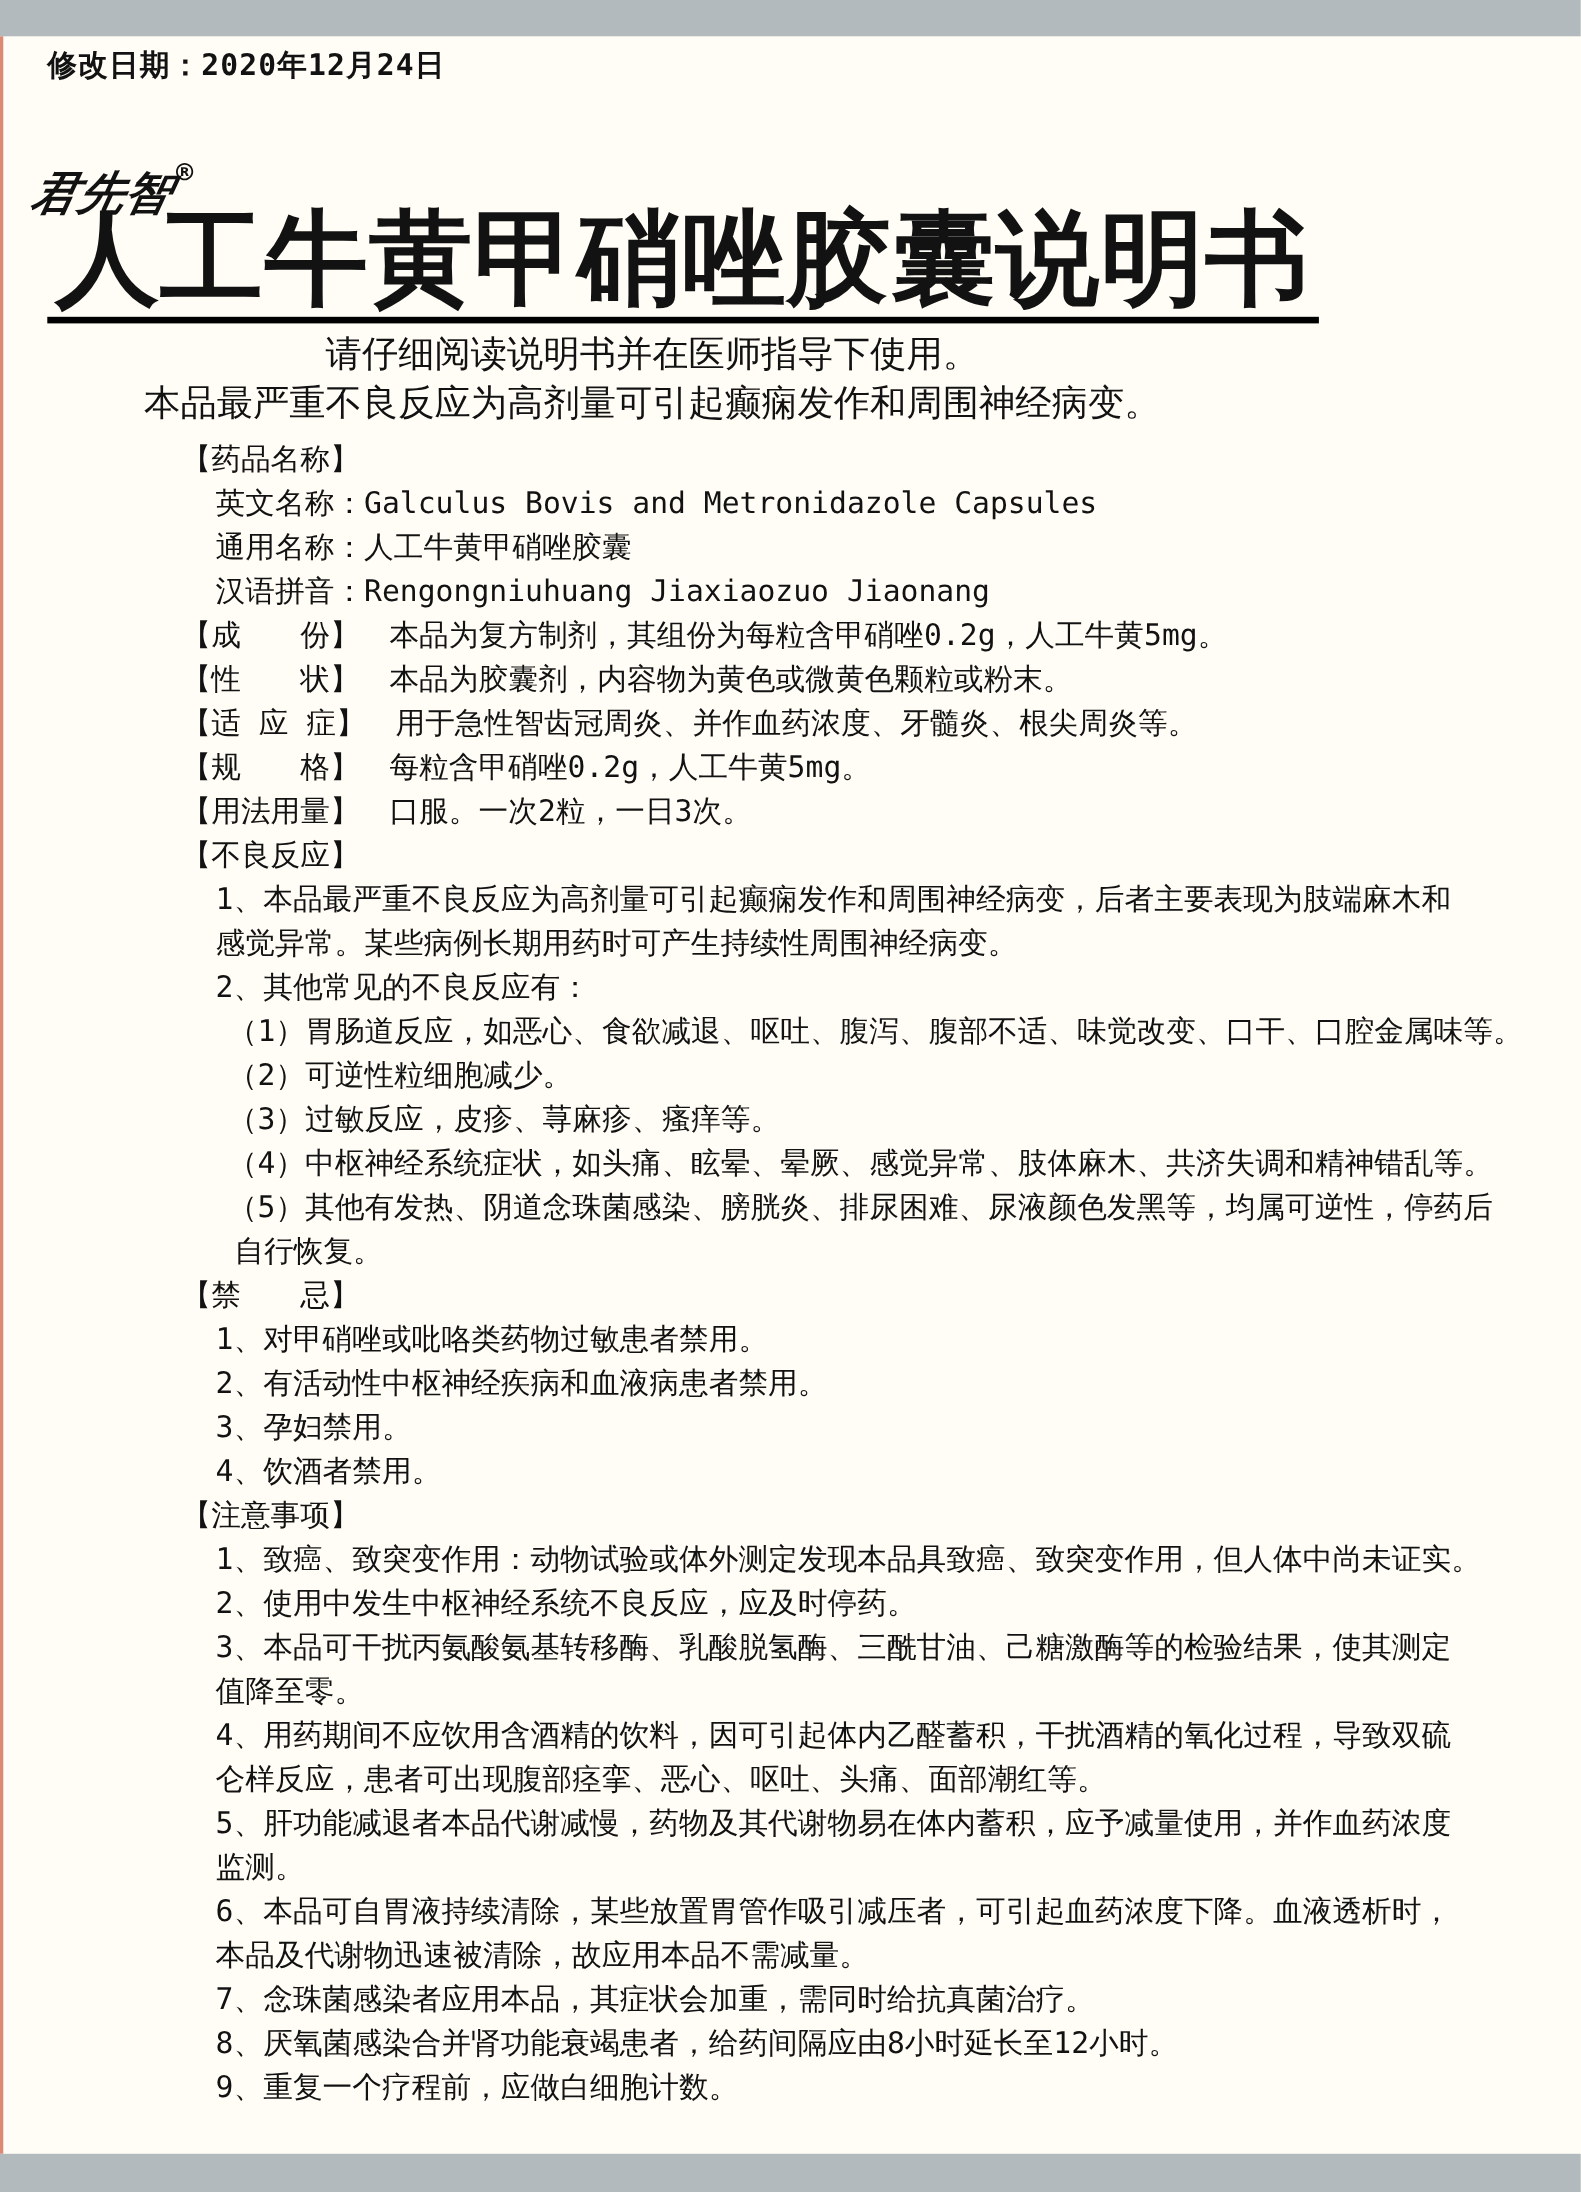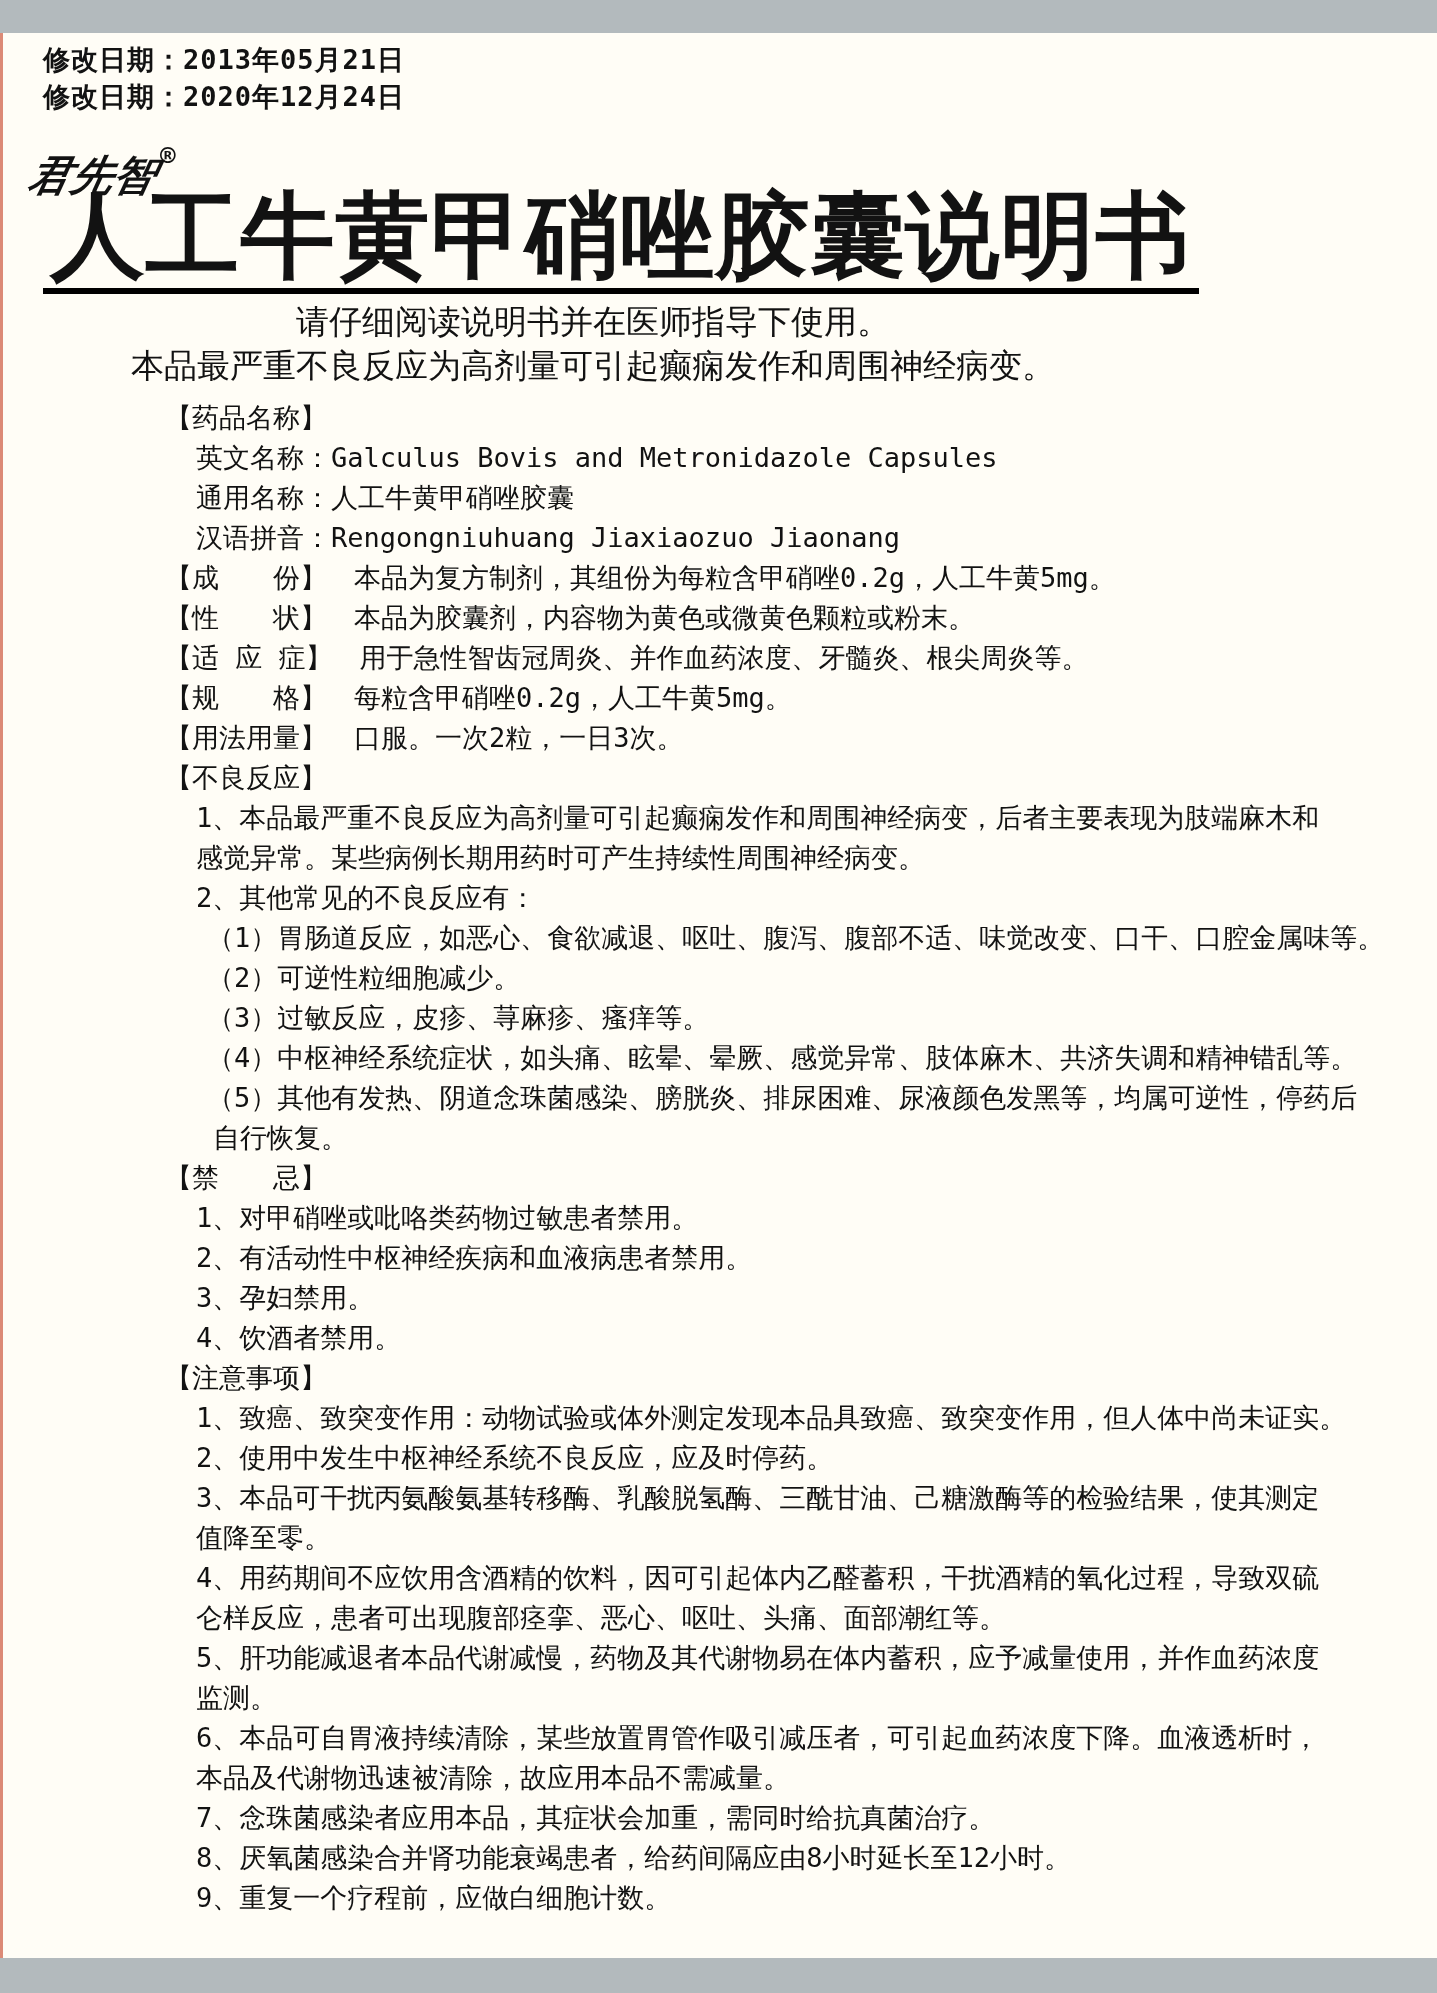--- a/index.html
+++ b/index.html
@@ -38,21 +38,20 @@
   .h-inline{display:inline-block;margin-right:27px;}
 </style>
 </head>
 <body>
 
 <div class="band top"></div>
 <div class="edge-line"></div>
 <div class="band bottom"></div>
 
 <div class="dates">
-  <div>修改日期：2013年05月21日</div>
   <div>修改日期：2020年12月24日</div>
 </div>
 
 <div class="brand">
   <span class="name">君先智</span><span class="rmark">®</span>
 </div>
 
 <div class="title-wrap">
   <div class="main-title">人工牛黄甲硝唑胶囊说明书</div>
 </div>

